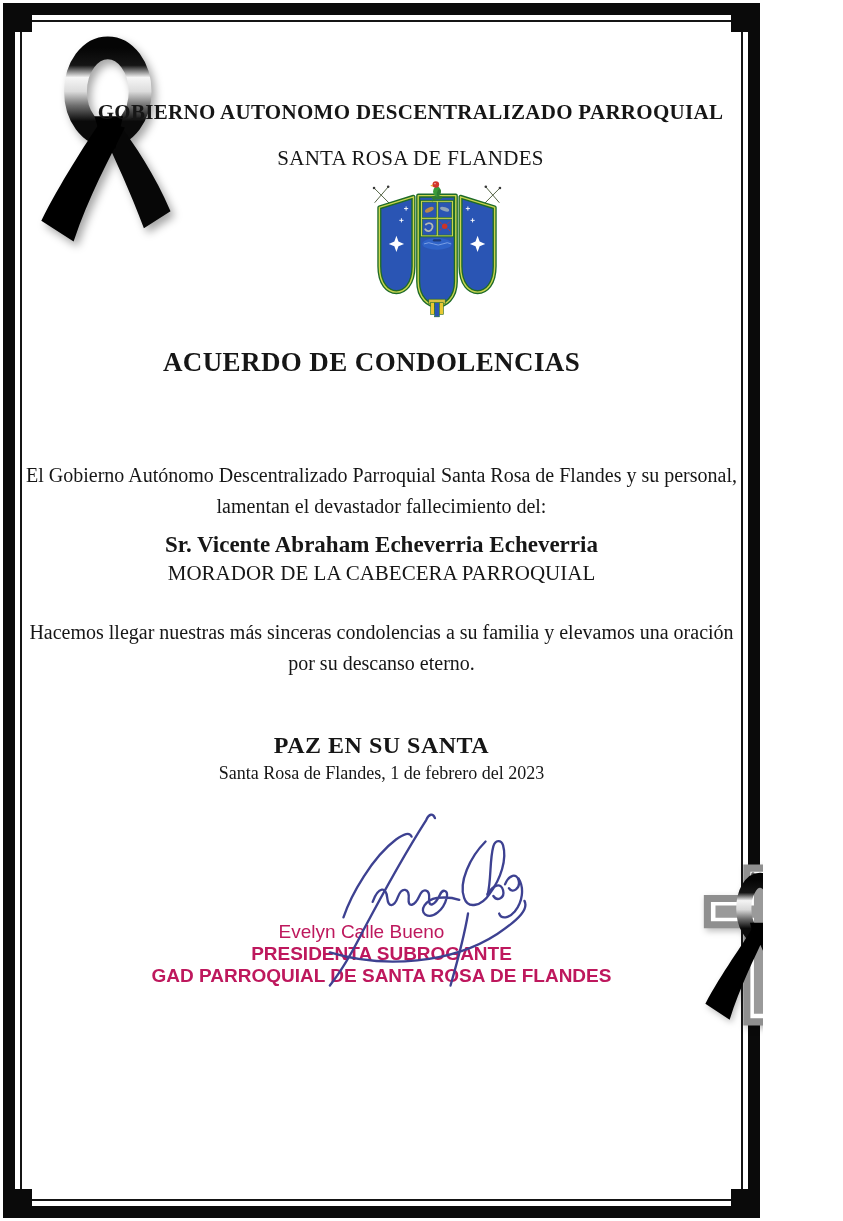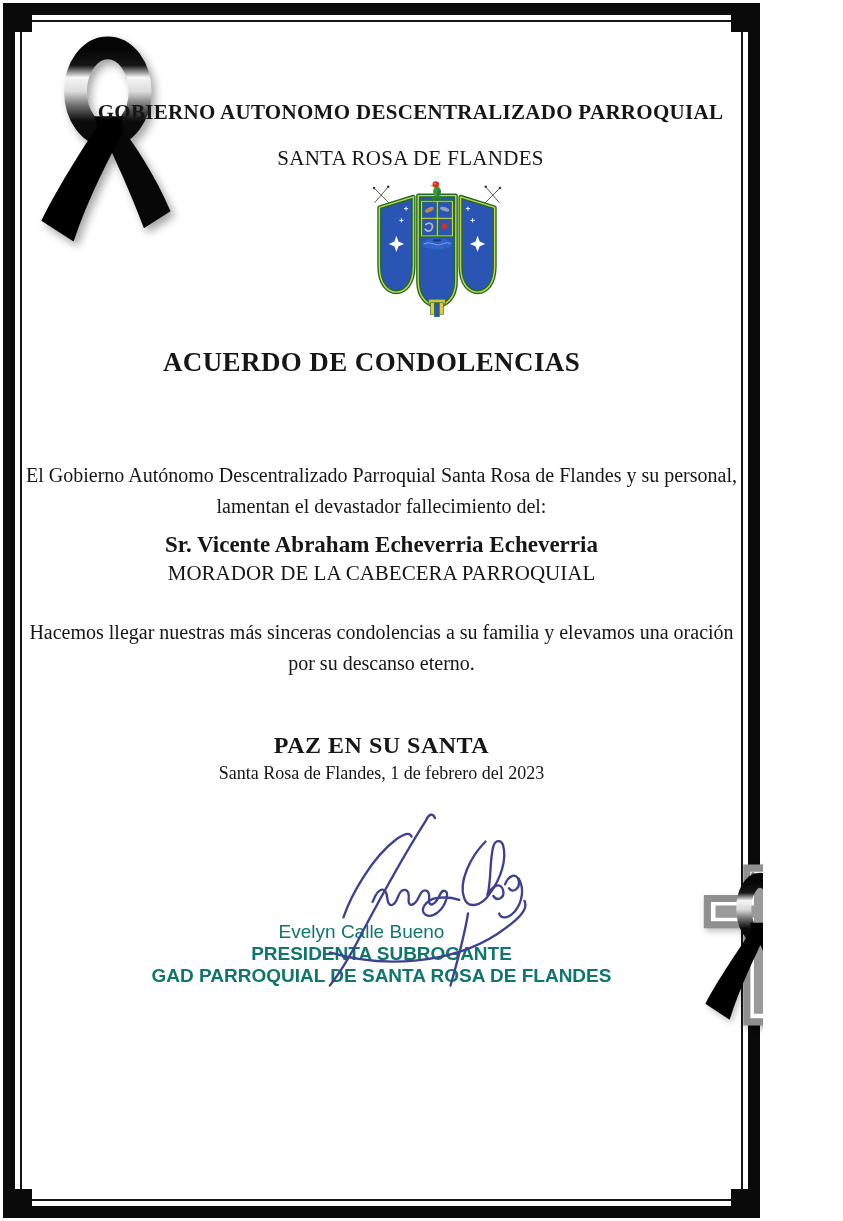--- a/index.html
+++ b/index.html
@@ -19,21 +19,21 @@
   .header-line2{top:146px;left:58px;font-weight:normal;font-size:21px;letter-spacing:.3px;}
   .doc-title{top:347px;right:30px;font-weight:bold;font-size:27px;letter-spacing:.4px;margin-left:10px;}
   .para{font-size:20px;line-height:31px;}
   .para1{top:420px;margin-top:40px;}
   .para1 span,.para2 span{display:inline-block;max-width:712px;}
   .name-line{top:532px;font-weight:bold;font-size:23px;}
   .role-line{top:561px;font-size:21px;}
   .para2{top:617px;}
   .farewell{top:732px;font-weight:bold;font-size:24px;letter-spacing:.5px;}
   .dateline{top:763px;font-size:18px;}
-  .sans{font-family:"Liberation Sans", sans-serif;color:#0f766e;}
+  .sans{font-family:"Liberation Sans", sans-serif;color:#be185d;}
   .signer-name{top:921px;left:0;right:40px;font-size:19px;z-index:2;}
   .signer-title{top:943px;font-weight:bold;font-size:19px;z-index:2;}
   .signer-org{top:965px;font-weight:bold;font-size:19px;z-index:2;}
   
   .ribbon-tl{position:absolute;top:20px;left:28px;width:152px;height:238px;
     filter:drop-shadow(4px 5px 4px rgba(0,0,0,.35));}
   .shield{position:absolute;top:178px;left:371px;width:132px;height:140px;}
   .signature{position:absolute;top:798px;left:287px;width:292px;height:196px;z-index:3;pointer-events:none;}
   .cross-rb{position:absolute;top:860px;left:699px;width:122px;height:172px;
     filter:drop-shadow(2px 3px 3px rgba(0,0,0,.25));}

